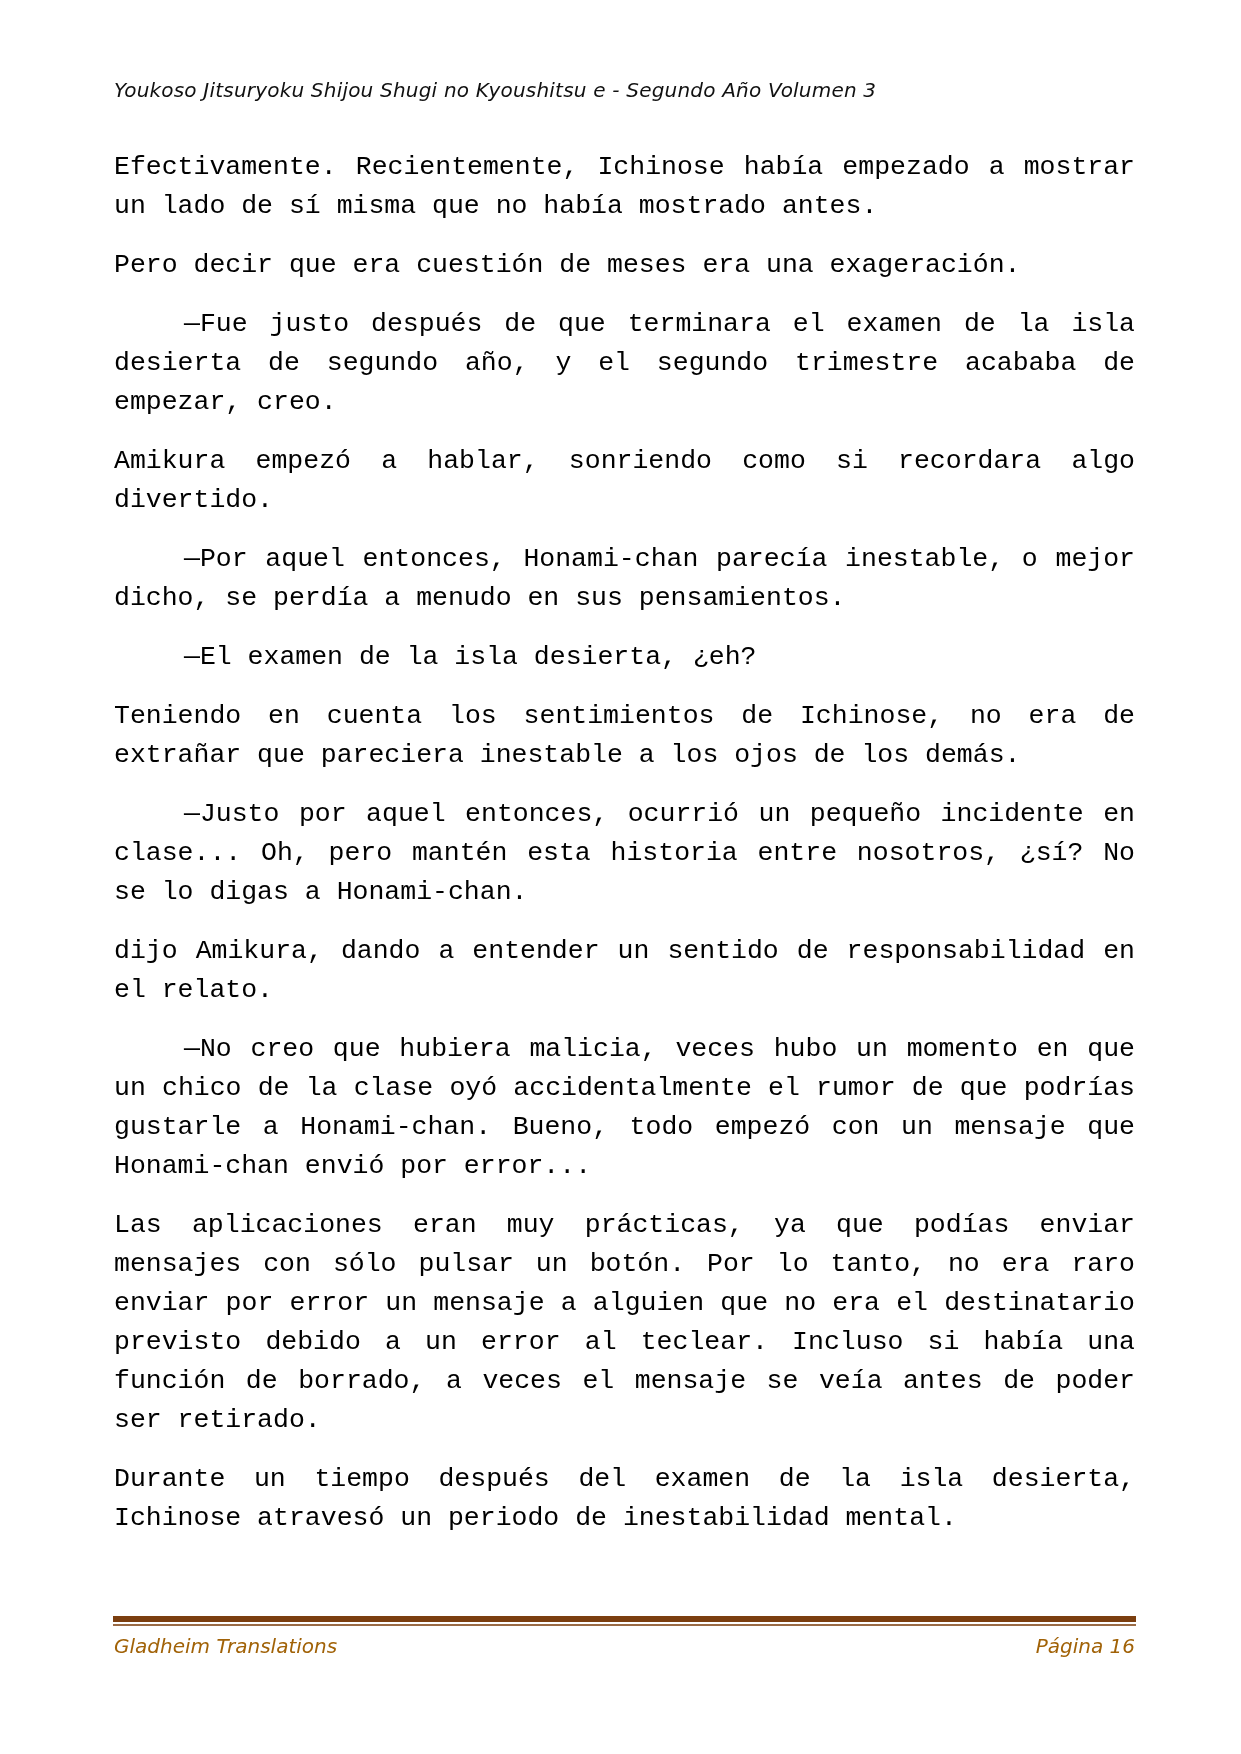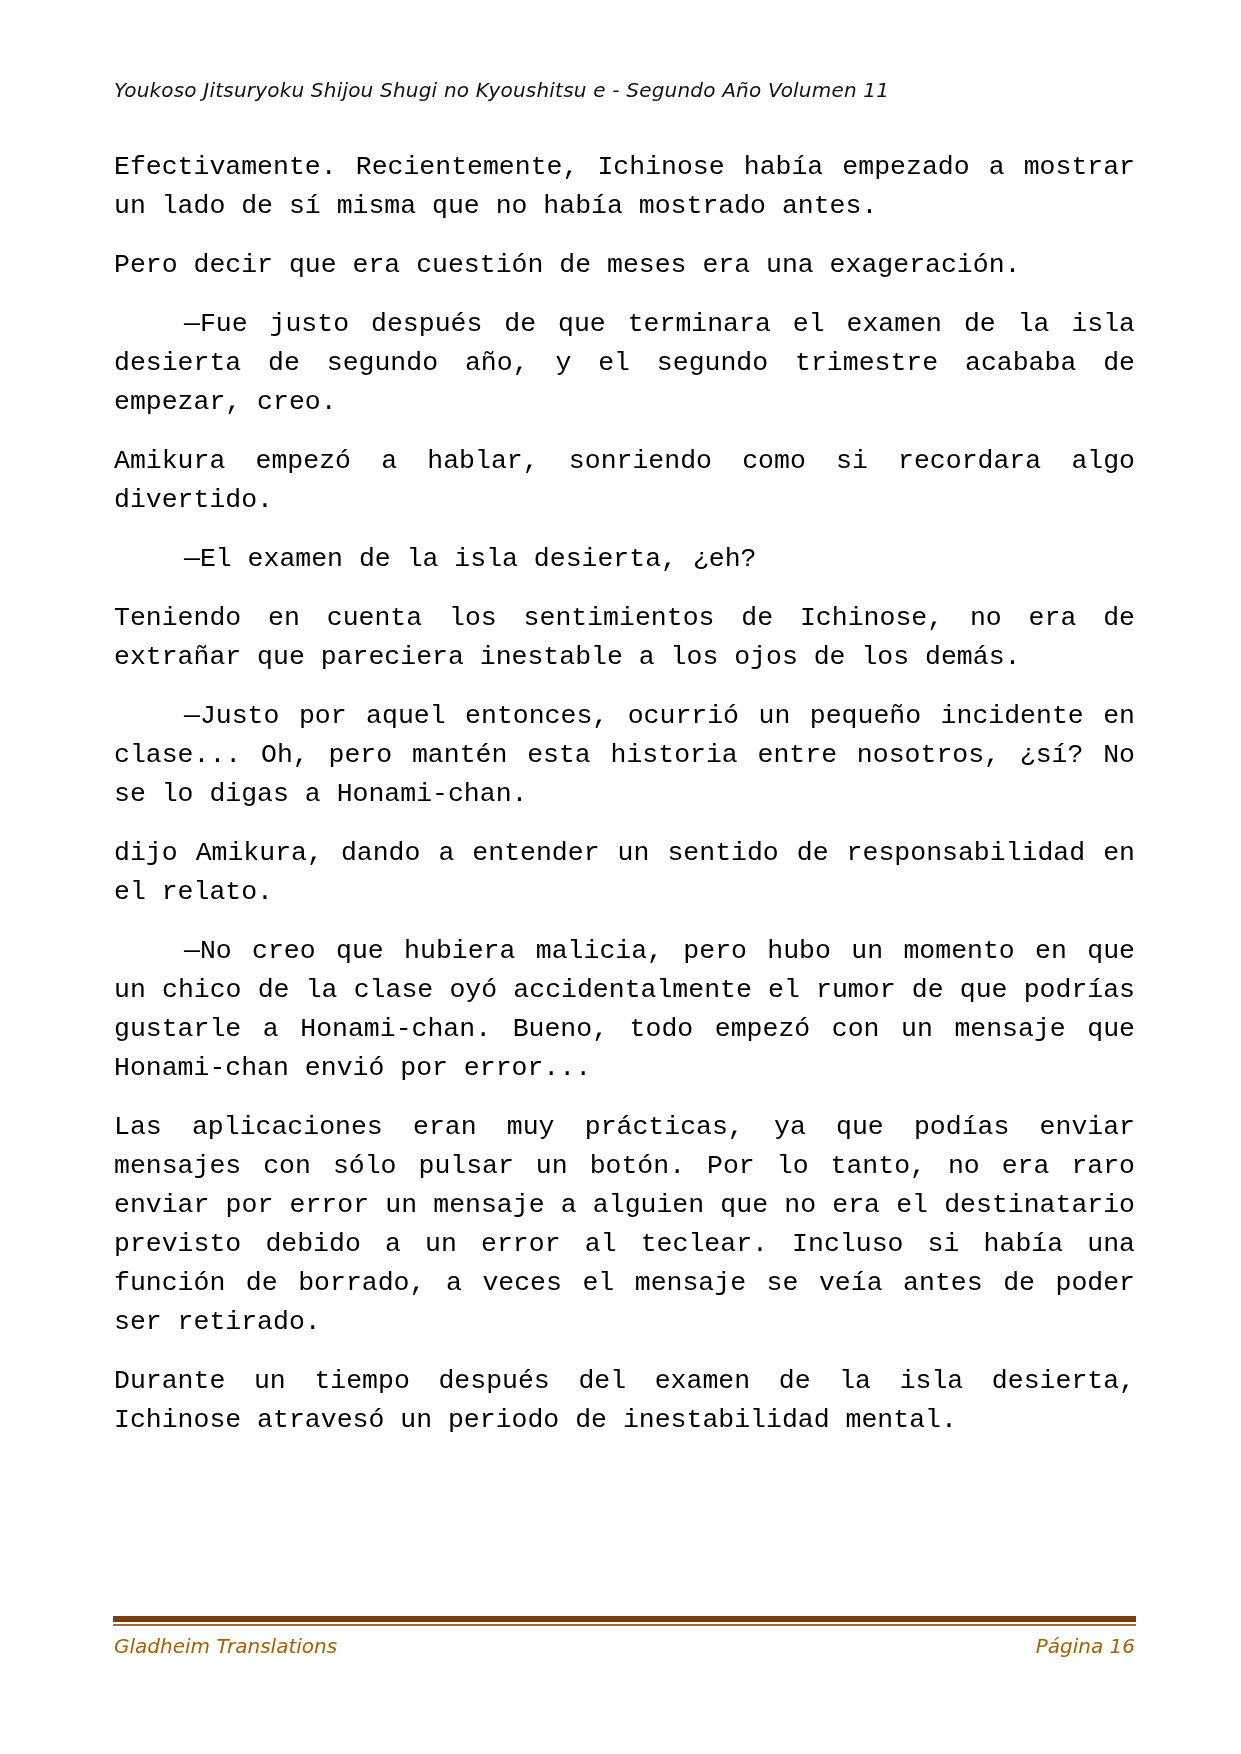--- a/index.html
+++ b/index.html
@@ -67,32 +67,33 @@
       font-size: 20px;
       color: #a16207;
       white-space: nowrap;
     }
     .footer-left { left: 114px; }
     .footer-right { right: 106px; }
   </style>
 </head>
 <body>
 
-<div class="header">Youkoso Jitsuryoku Shijou Shugi no Kyoushitsu e - Segundo Año Volumen 11</div>
+<div class="header">Youkoso Jitsuryoku Shijou Shugi no Kyoushitsu e - Segundo Año Volumen 3</div>
 
 <div class="content">
   <p class="para">Efectivamente. Recientemente, Ichinose había empezado a mostrar un lado de sí misma que no había mostrado antes.</p>
   <p class="para">Pero decir que era cuestión de meses era una exageración.</p>
   <p class="para indent">—Fue justo después de que terminara el examen de la isla desierta de segundo año, y el segundo trimestre acababa de empezar, creo.</p>
   <p class="para">Amikura empezó a hablar, sonriendo como si recordara algo divertido.</p>
+  <p class="para indent">—Por aquel entonces, Honami-chan parecía inestable, o mejor dicho, se perdía a menudo en sus pensamientos.</p>
   <p class="para indent">—El examen de la isla desierta, ¿eh?</p>
   <p class="para">Teniendo en cuenta los sentimientos de Ichinose, no era de extrañar que pareciera inestable a los ojos de los demás.</p>
   <p class="para indent">—Justo por aquel entonces, ocurrió un pequeño incidente en clase... Oh, pero mantén esta historia entre nosotros, ¿sí? No se lo digas a Honami-chan.</p>
   <p class="para">dijo Amikura, dando a entender un sentido de responsabilidad en el relato.</p>
-  <p class="para indent">—No creo que hubiera malicia, pero hubo un momento en que un chico de la clase oyó accidentalmente el rumor de que podrías gustarle a Honami-chan. Bueno, todo empezó con un mensaje que Honami-chan envió por error...</p>
+  <p class="para indent">—No creo que hubiera malicia, veces hubo un momento en que un chico de la clase oyó accidentalmente el rumor de que podrías gustarle a Honami-chan. Bueno, todo empezó con un mensaje que Honami-chan envió por error...</p>
   <p class="para">Las aplicaciones eran muy prácticas, ya que podías enviar mensajes con sólo pulsar un botón. Por lo tanto, no era raro enviar por error un mensaje a alguien que no era el destinatario previsto debido a un error al teclear. Incluso si había una función de borrado, a veces el mensaje se veía antes de poder ser retirado.</p>
   <p class="para">Durante un tiempo después del examen de la isla desierta, Ichinose atravesó un periodo de inestabilidad mental.</p>
 </div>
 
 <div class="footer-rule">
   <div class="thick"></div>
   <div class="gap"></div>
   <div class="thin"></div>
 </div>
 

